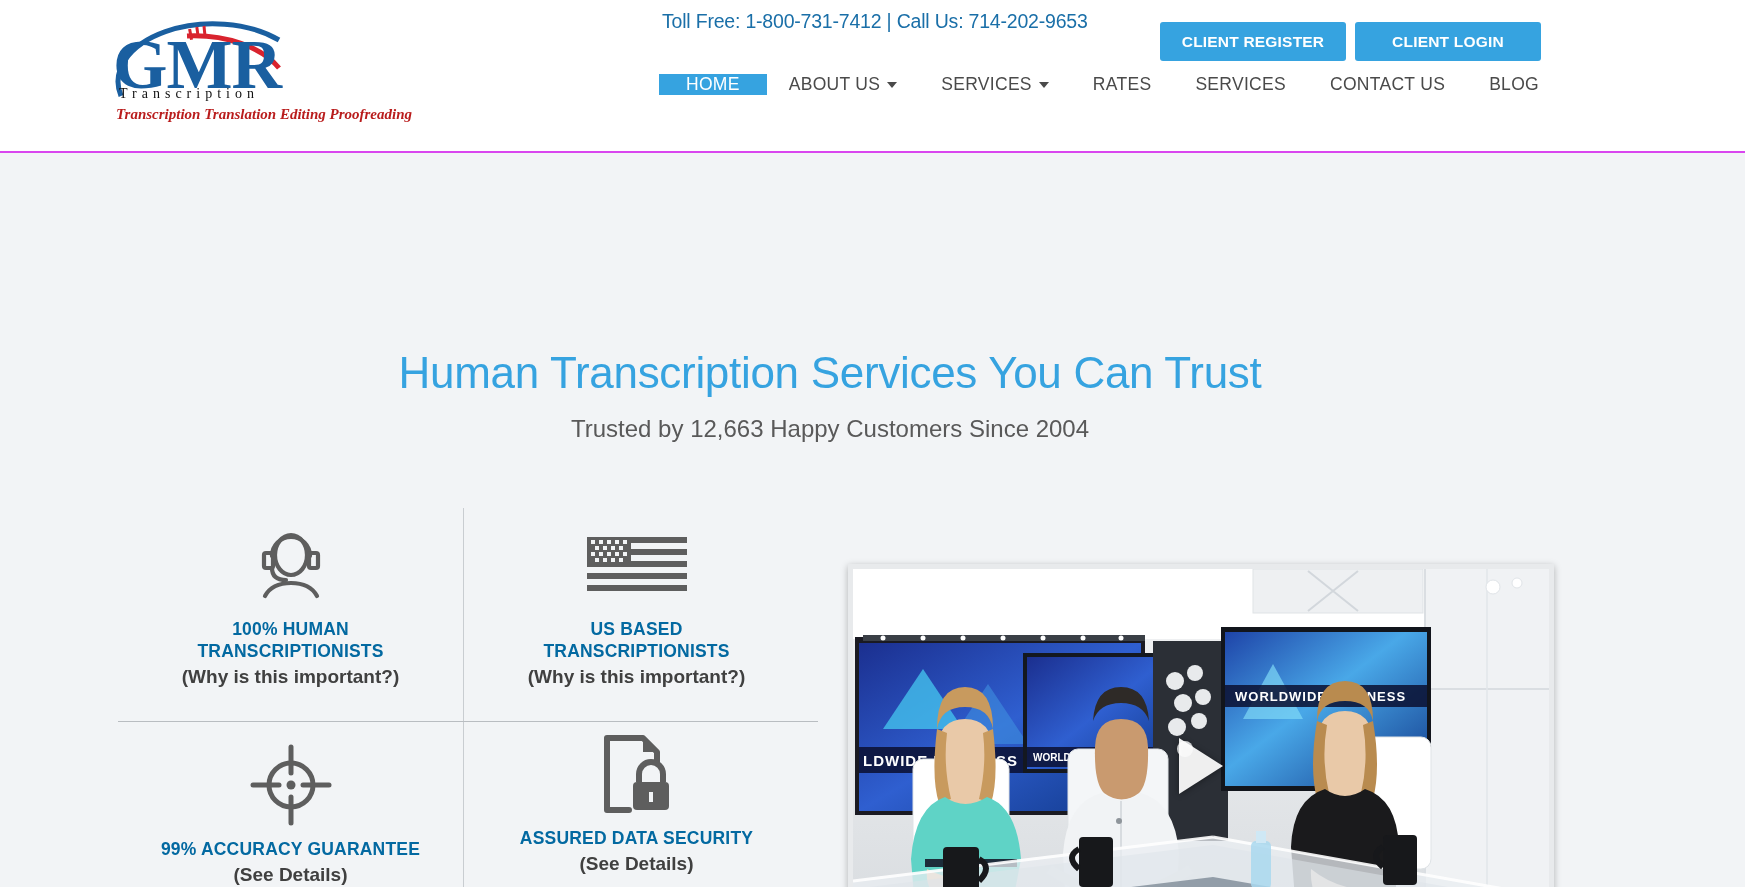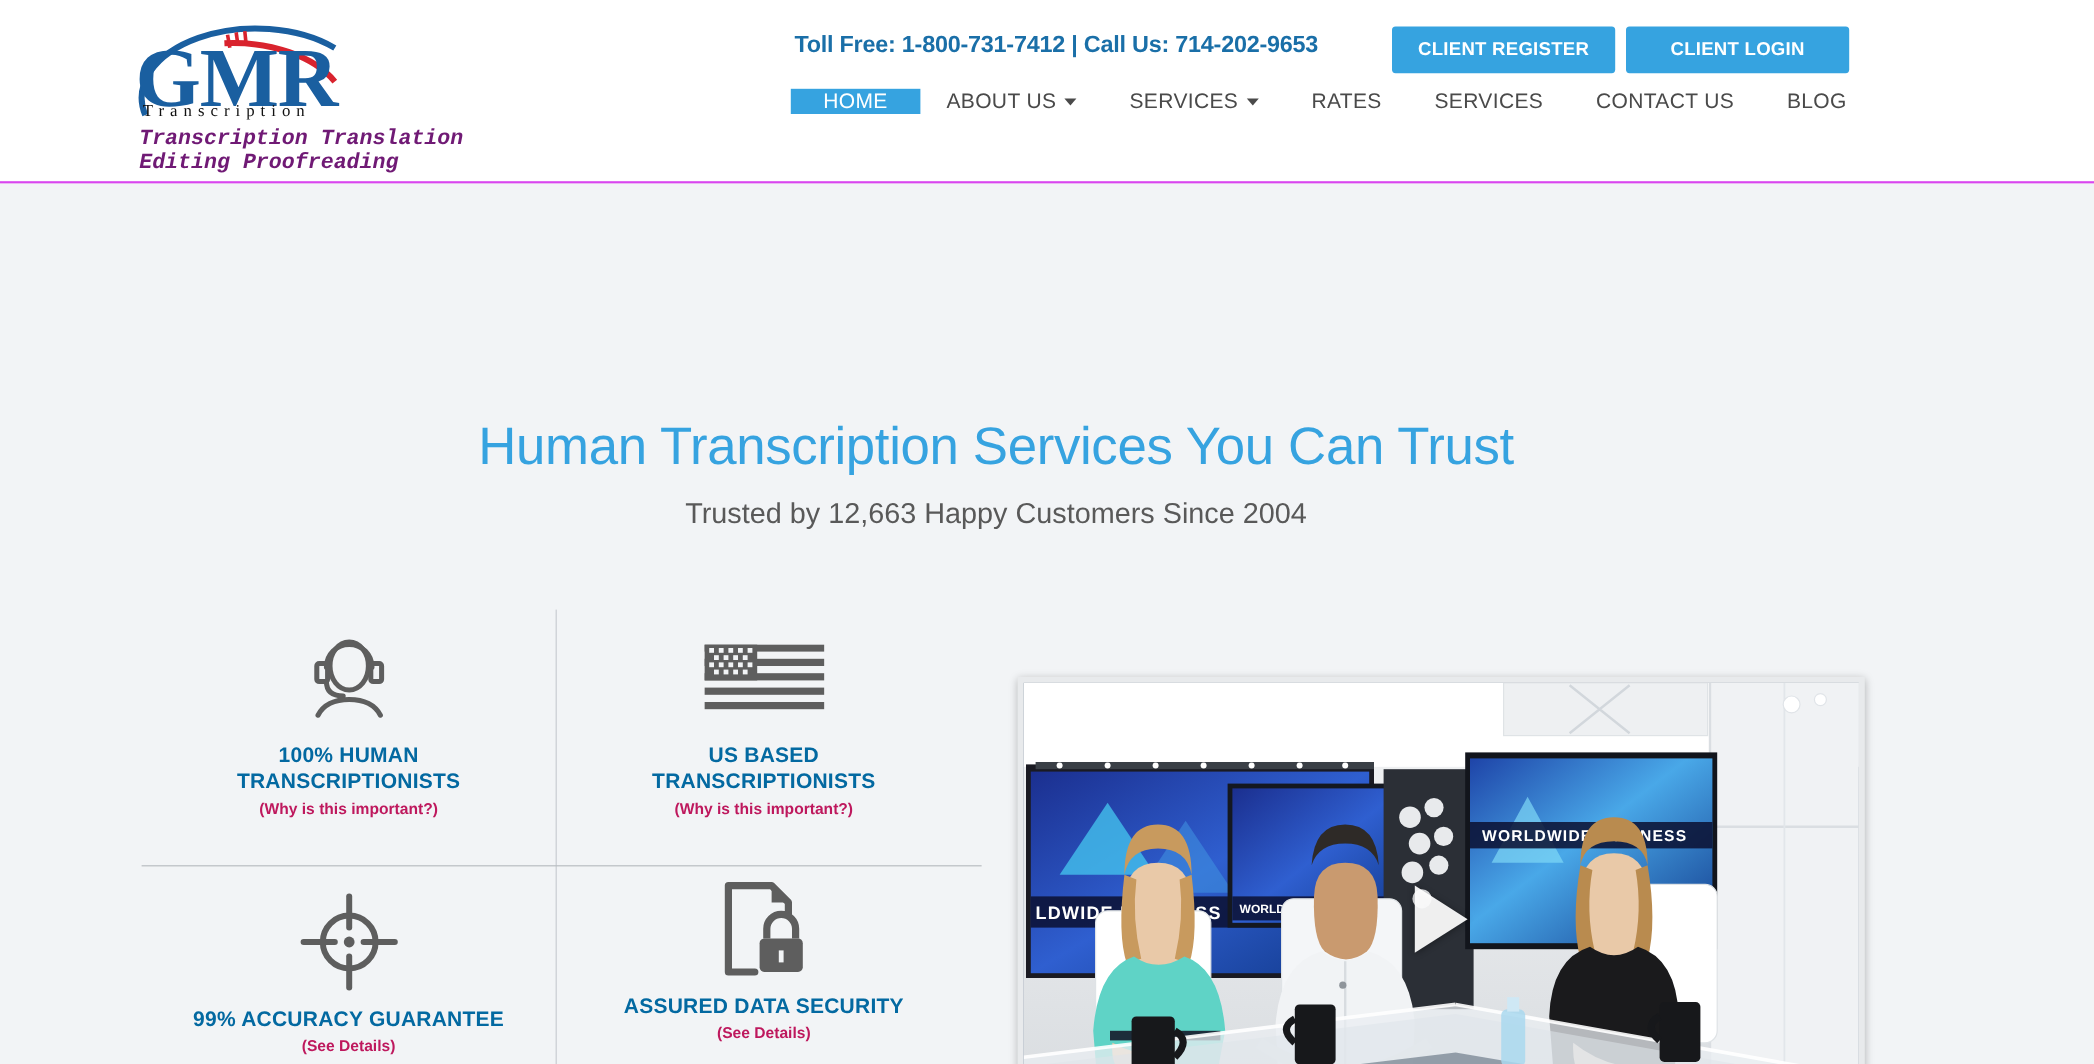--- a/index.html
+++ b/index.html
@@ -28,23 +28,23 @@
     top: 10px;
     width: 300px;
     height: 120px;
   }
   .logo-svg { display: block; }
 
   
   .contact-line {
     position: absolute;
     left: 662px;
-    top: 26px;
+    top: 10px;
     font-size: 19.5px;
-    font-weight: bold;
+    font-weight: normal;
     color: #1a6fa8;
     letter-spacing: -0.2px;
     white-space: nowrap;
   }
 
   
   .hdr-btn {
     position: absolute;
     top: 22px;
     height: 39px;
@@ -170,23 +170,23 @@
   .feature-title {
     font-size: 17.5px;
     font-weight: bold;
     color: #0369a1;
     line-height: 1.27;
     letter-spacing: 0.2px;
   }
   .feature-link {
     display: block;
     margin-top: 4px;
-    font-size: 13px;
+    font-size: 19px;
     font-weight: bold;
-    color: #be185d;
+    color: #404040;
     text-decoration: none;
     cursor: pointer;
   }
 
   
   .video-wrap {
     position: absolute;
     left: 848px;
     top: 411px;
     width: 706px;
@@ -229,21 +229,21 @@
     <svg class="logo-svg" width="300" height="120" viewBox="0 0 300 120">
 
       <path d="M8 86 A 95 58 0 0 1 166 30" fill="none" stroke="#1a5fa0" stroke-width="5"></path>
       <path d="M74 26 A 95 58 0 0 1 166 58" fill="none" stroke="#d9232e" stroke-width="5"></path>
       <rect x="76" y="19" width="3" height="11" fill="#d9232e" transform="rotate(-10 77 24)"></rect>
       <rect x="83" y="17" width="3" height="11" fill="#d9232e" transform="rotate(-8 84 22)"></rect>
       <rect x="90" y="16" width="3" height="11" fill="#d9232e" transform="rotate(-6 91 21)"></rect>
       <text x="0" y="78" font-family="'Liberation Serif', serif" font-size="70" font-weight="bold" fill="#1a5fa0" letter-spacing="-1">GMR</text>
     </svg>
     <div style="position:absolute;left:6px;top:76px;font-size:14px;letter-spacing:5px;color:#111;font-family:'Liberation Serif',serif;">Transcription</div>
-    <div style="position:absolute;left:3px;top:96px;font-size:18px;font-style:italic;font-weight:bold;color:#701a75;font-family:Liberation Mono, monospace;">Transcription Translation Editing Proofreading</div>
+    <div style="position:absolute;left:3px;top:96px;font-size:15px;font-style:italic;font-weight:bold;color:#b91c1c;font-family:Liberation Serif, serif;">Transcription Translation Editing Proofreading</div>
   </div>
 
   <div class="contact-line">Toll Free: 1-800-731-7412 | Call Us: 714-202-9653</div>
 
   <button class="hdr-btn" id="btn-client-register">CLIENT REGISTER</button>
   <button class="hdr-btn" id="btn-client-login">CLIENT LOGIN</button>
 
   <nav class="nav">
     <a class="nav-item active" href="#">
       <span>HOME</span>

